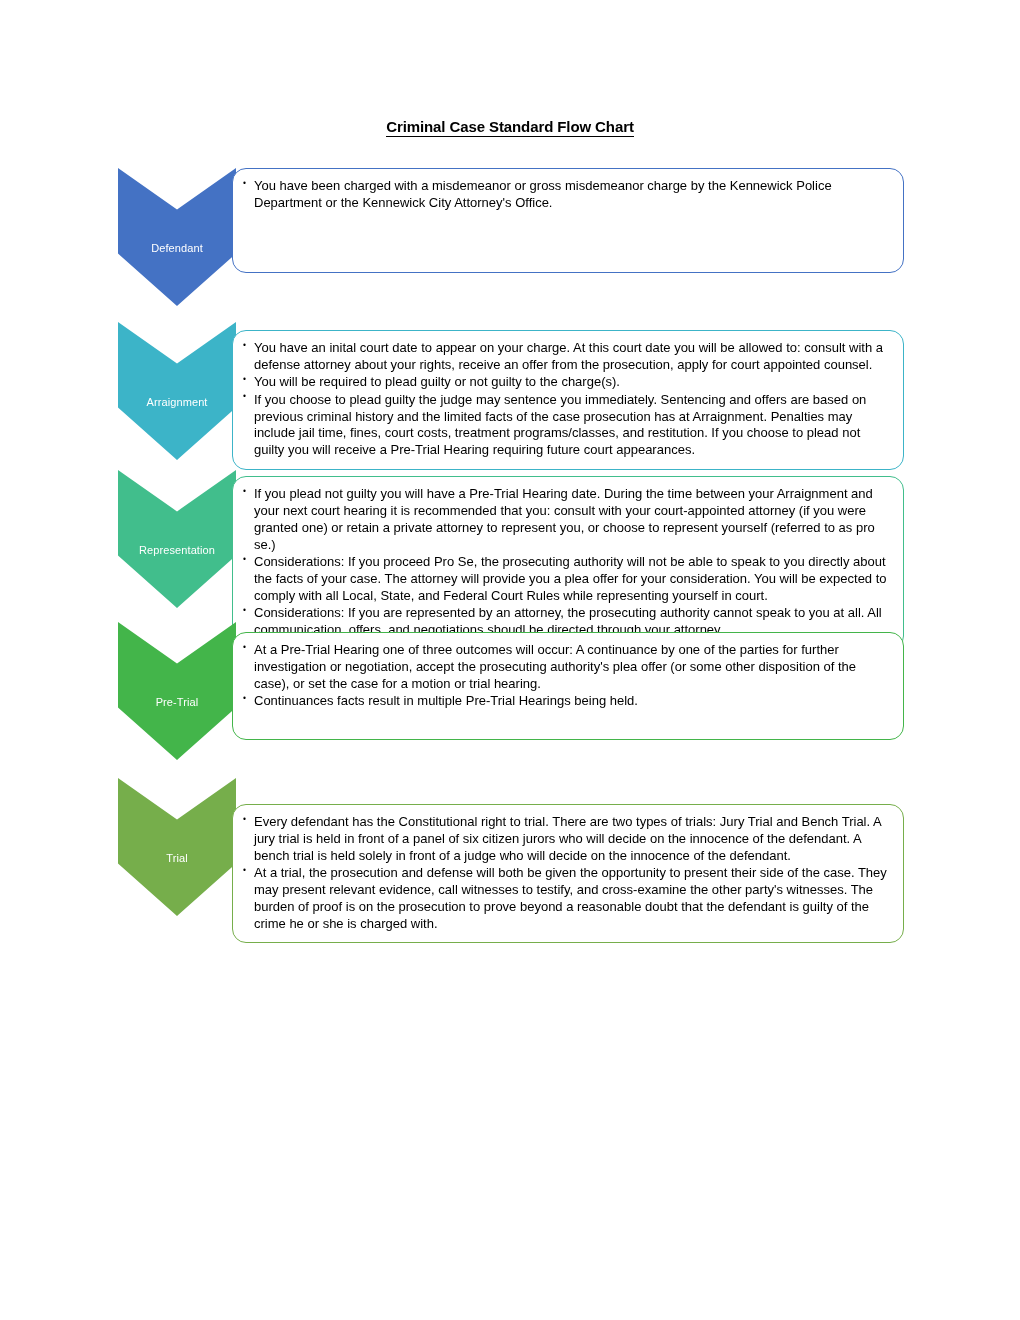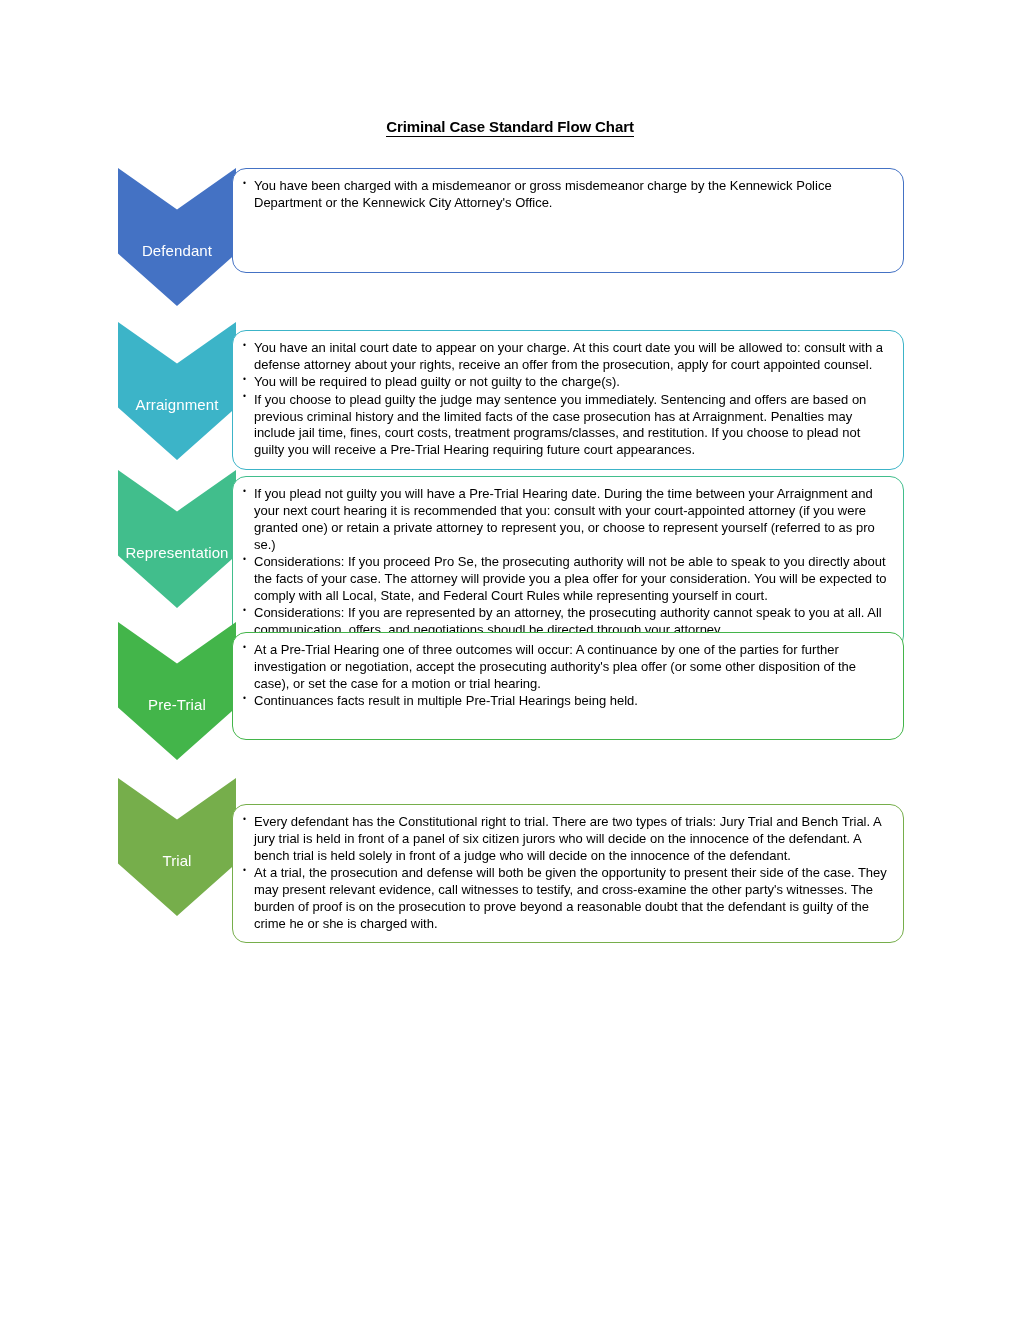--- a/index.html
+++ b/index.html
@@ -54,21 +54,21 @@
     width: 118px;
     display: block;
   }
   .chevron svg { display: block; }
   .chevron-label {
     position: absolute;
     left: -6px;
     width: 130px;
     text-align: center;
     color: #ffffff;
-    font-size: 15px;
+    font-size: 11px;
     font-weight: normal;
     white-space: nowrap;
     letter-spacing: 0.1px;
   }
 
   
   .textbox {
     position: absolute;
     left: 232px;
     width: 672px;

